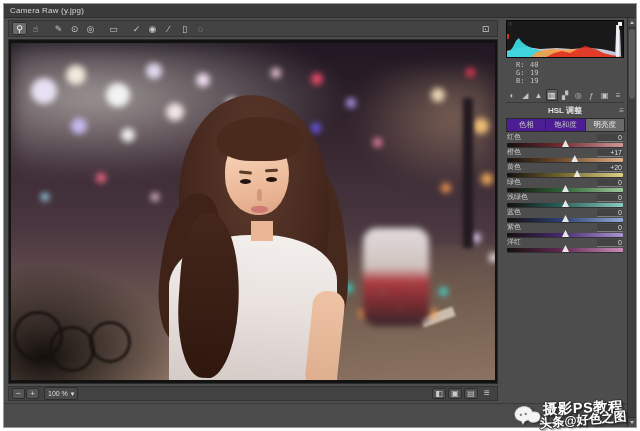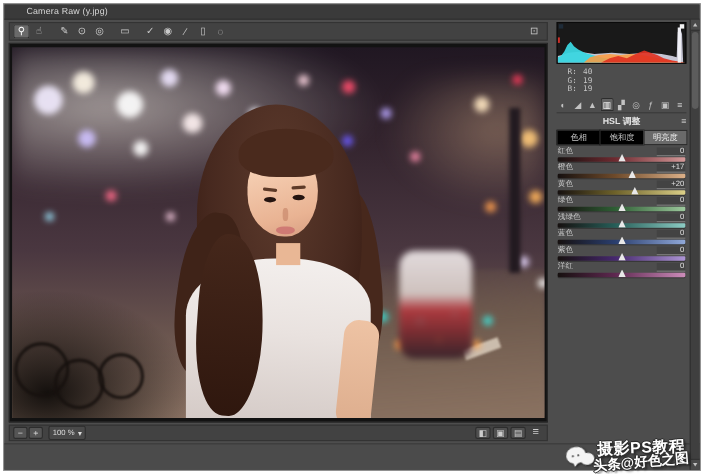--- a/index.html
+++ b/index.html
@@ -1,21 +1,21 @@
 <!DOCTYPE html>
 <html><head>
 <meta charset="utf-8">
 <style>
   html,body{margin:0;padding:0;background:#fff;}
   .stage{position:relative;width:640px;height:431px;background:#fff;overflow:hidden;
          font-family:"Liberation Sans","DejaVu Sans",sans-serif;-webkit-font-smoothing:antialiased;}
   .frame{position:absolute;left:3px;top:3px;right:3px;bottom:3px;border:1px solid #9a9a9a;background:#4d4d4d;}
   
   .titlebar{height:13px;background:#3a3a3a;border-bottom:1px solid #2b2b2b;color:#d8d8d8;
-            font-size:8px;line-height:13px;padding-left:20px;letter-spacing:.2px;}
+            font-size:8px;line-height:13px;padding-left:6px;letter-spacing:.2px;}
   .content{position:absolute;left:0;top:14px;right:0;bottom:0;background:#4d4d4d;}
   
   .toolbar{position:absolute;left:4px;top:2px;width:490px;height:17px;background:#424242;
            border:1px solid #333;box-sizing:border-box;display:flex;align-items:center;padding:0 3px;}
   .tool{width:15px;height:13px;display:flex;align-items:center;justify-content:center;
         color:#c9c9c9;font-size:9px;border-radius:2px;margin-right:1px;cursor:default;}
   .tool.active{background:#6a6a6a;color:#fff;box-shadow:inset 0 0 0 1px #2d2d2d;}
   .tool.gap{margin-left:7px;}
   .toolbar .spacer{flex:1;}
   
@@ -86,21 +86,21 @@
   .rgb-row .lab{width:14px;}
   .panel-tabs{display:flex;justify-content:space-between;margin:4px 4px 0 4px;height:13px;
         border-bottom:1px solid #3a3a3a;}
   .ptab{width:12px;height:12px;display:flex;align-items:center;justify-content:center;color:#c2c2c2;
         font-size:8px;border-radius:2px 2px 0 0;}
   .ptab.active{background:#646464;color:#fff;box-shadow:inset 0 0 0 1px #2d2d2d;}
   .hsl-title{position:relative;height:12px;margin-top:2px;text-align:center;color:#e2e2e2;
         font-size:8px;font-weight:bold;line-height:12px;}
   .hsl-menu{position:absolute;right:4px;top:0;font-size:8px;color:#bbb;font-weight:normal;}
   .hsl-tabs{display:flex;margin:1px 4px 0 4px;height:14px;}
-  .htab{flex:1;background:#000000;border:1px solid #2a2a2a;color:#c4c4c4;font-size:7.5px;
+  .htab{flex:1;background:#4c1d95;border:1px solid #2a2a2a;color:#c4c4c4;font-size:7.5px;
         display:flex;align-items:center;justify-content:center;margin-right:-1px;}
   .htab.active{background:#6a6a6a;color:#f2f2f2;}
   .default-link{text-align:center;margin-top:3px;height:11px;}
   .default-link span{color:#d2d2d2;font-size:7.5px;text-decoration:underline;}
   .sliders{margin:1px 5px 0 5px;}
   .slider{margin-bottom:1px;}
   .slider .srow{display:flex;justify-content:space-between;align-items:flex-end;height:9px;}
   .slider .slab{color:#c8c8c8;font-size:7px;}
   .slider .sval{color:#e0e0e0;font-size:7px;width:24px;text-align:right;border-bottom:1px solid #7c7c7c;
         background:rgba(0,0,0,.12);padding:0 1px;}

